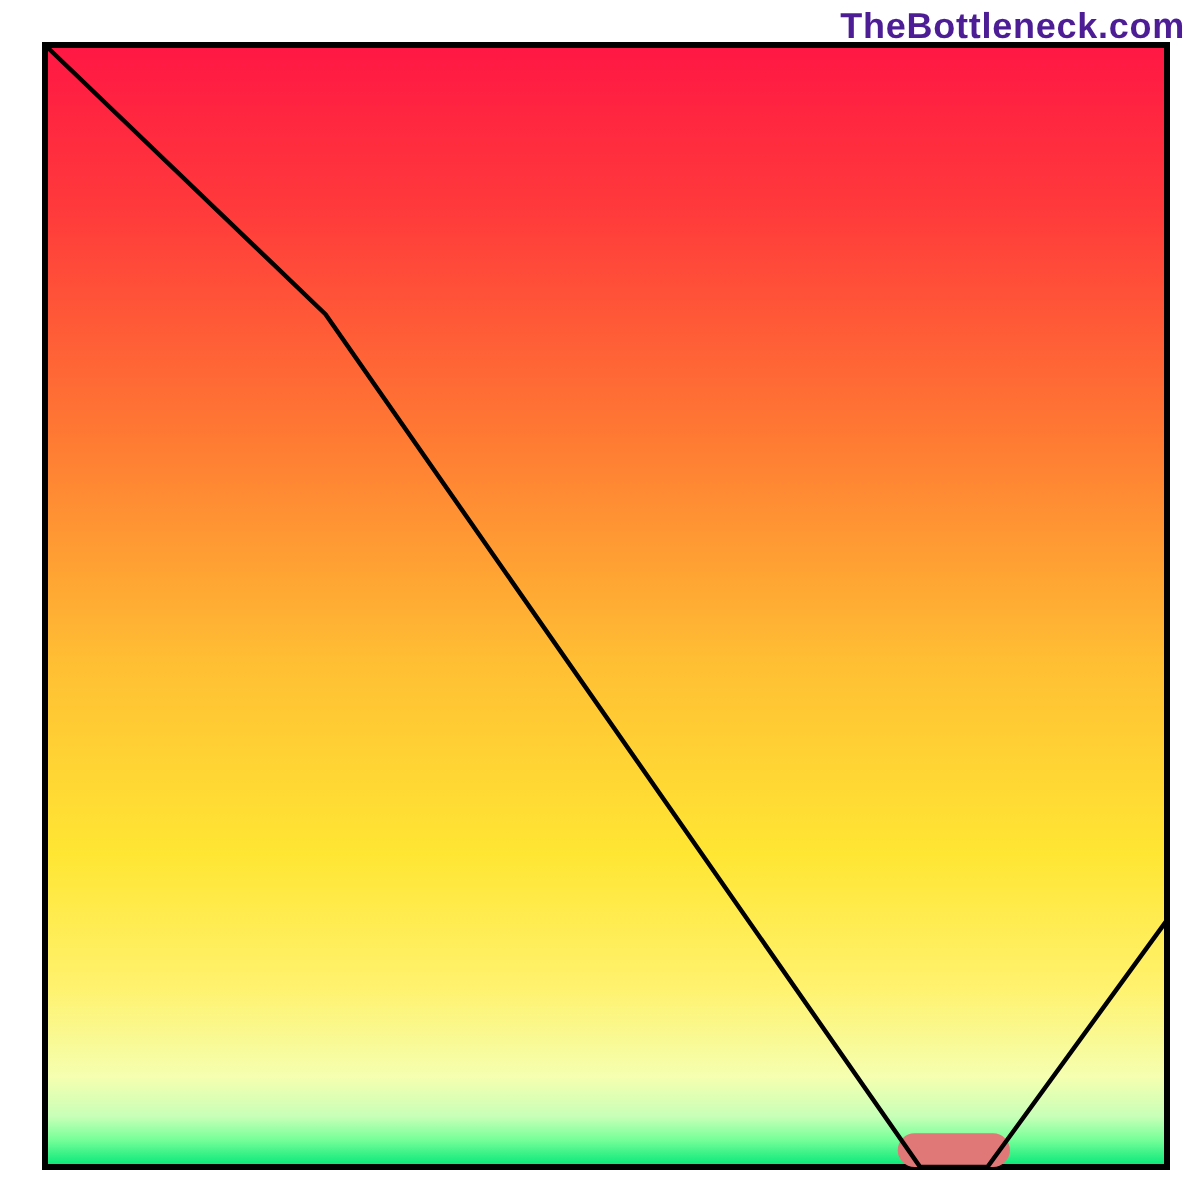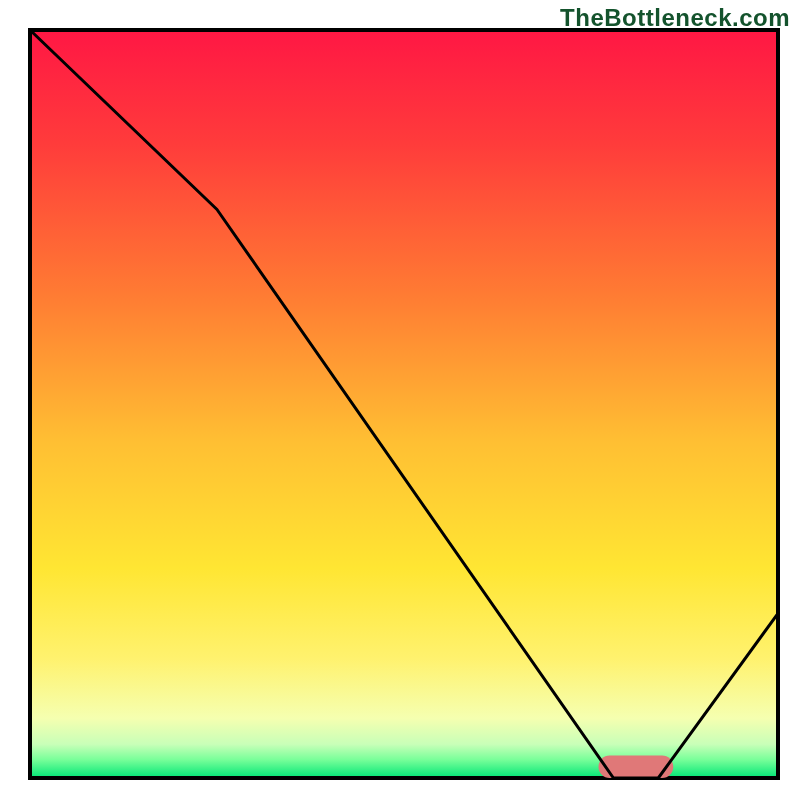--- a/index.html
+++ b/index.html
@@ -15,21 +15,21 @@
     position: relative;
     width: 800px;
     height: 800px;
   }
   .watermark {
     position: absolute;
     top: 4px;
     right: 10px;
     font-size: 24px;
     font-weight: bold;
-    color: #14532d;
+    color: #4c1d95;
     z-index: 10;
     letter-spacing: 0.5px;
   }
   svg {
     display: block;
   }
 </style>
 </head>
 <body>
 

